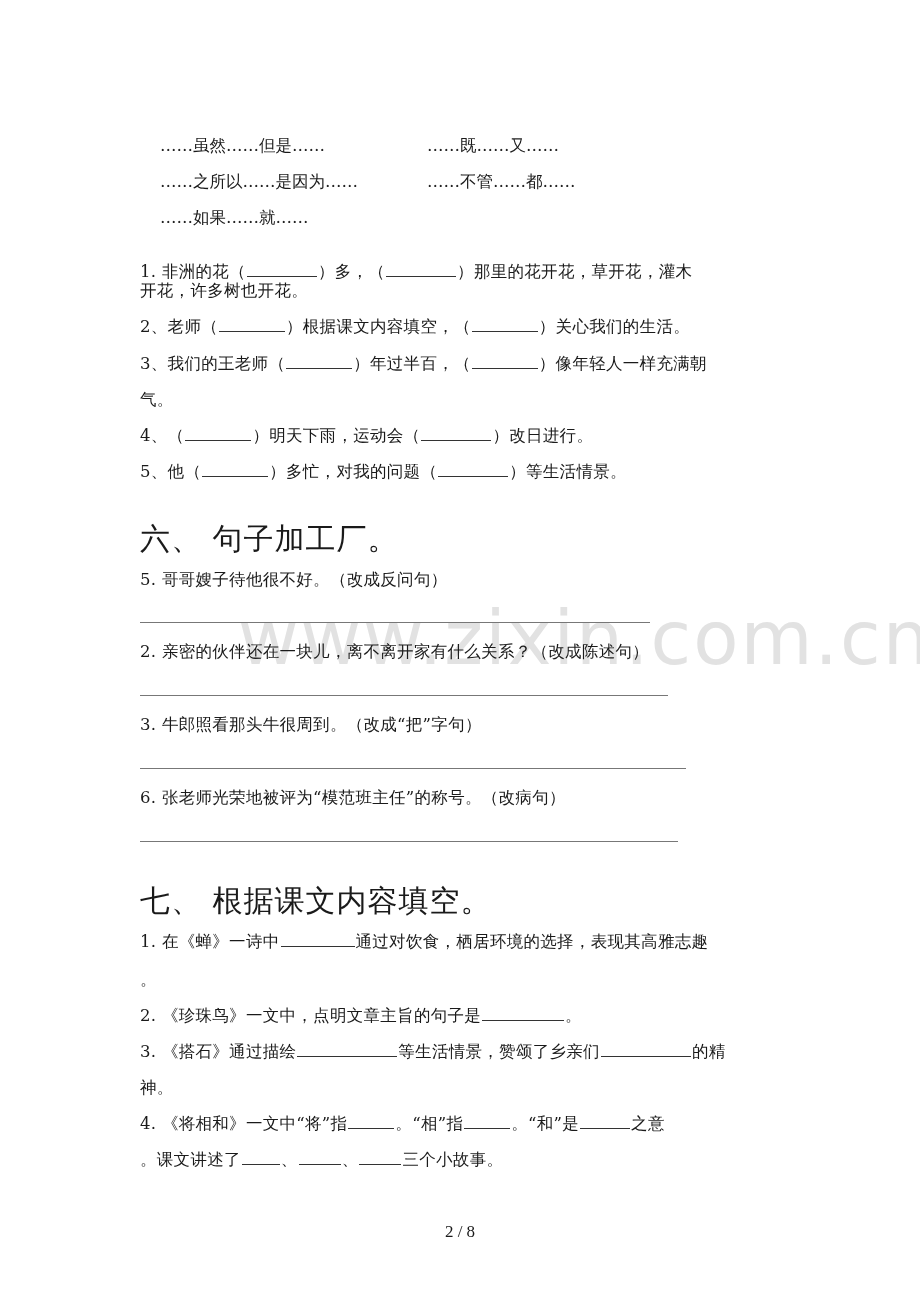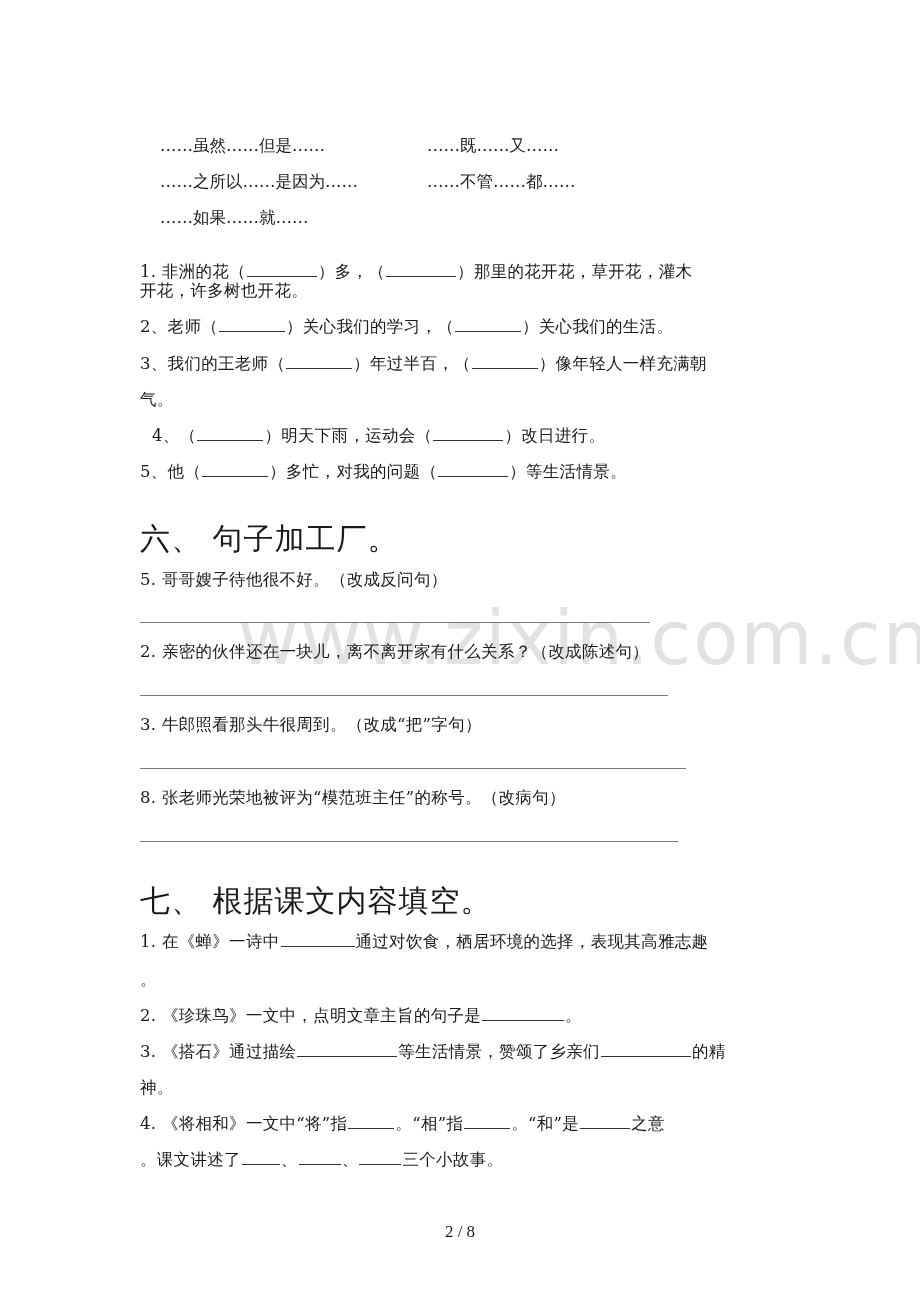--- a/index.html
+++ b/index.html
@@ -51,48 +51,48 @@
     <div class="conj" style="left:160px; top:155px;">……之所以……是因为……</div>
     <div class="conj" style="left:427px; top:155px;">……不管……都……</div>
     <div class="conj" style="left:160px; top:191px;">……如果……就……</div>
 
     <div class="line" style="top:228px;margin-top:17px;">
       <span>1. 非洲的花（</span><span class="blank" style="width:70px"></span><span>）多，（</span><span class="blank" style="width:70px"></span><span>）那里的花开花，草开花，灌木</span>
     </div>
     <div class="line" style="top:264px;">开花，许多树也开花。</div>
 
     <div class="line" style="top:300px;">
-      <span>2、老师（</span><span class="blank" style="width:66px"></span><span>）关心我们的学习，（</span><span class="blank" style="width:66px"></span><span>）关心我们的生活。</span>
+      <span>2、老师（</span><span class="blank" style="width:66px"></span><span>）根据课文内容填空，（</span><span class="blank" style="width:66px"></span><span>）关心我们的生活。</span>
     </div>
 
     <div class="line" style="top:337px;">
       <span>3、我们的王老师（</span><span class="blank" style="width:66px"></span><span>）年过半百，（</span><span class="blank" style="width:66px"></span><span>）像年轻人一样充满朝</span>
     </div>
     <div class="line" style="top:373px;">气。</div>
 
-    <div class="line" style="top:409px;margin-left:12px;">
+    <div class="line" style="top:409px;">
       <span>4、（</span><span class="blank" style="width:66px"></span><span>）明天下雨，运动会（</span><span class="blank" style="width:70px"></span><span>）改日进行。</span>
     </div>
 
     <div class="line" style="top:445px;">
       <span>5、他（</span><span class="blank" style="width:66px"></span><span>）多忙，对我的问题（</span><span class="blank" style="width:70px"></span><span>）等生活情景。</span>
     </div>
 
     <div class="heading" style="top:508px;">六、 句子加工厂。</div>
 
     <div class="line" style="top:553px;">5. 哥哥嫂子待他很不好。（改成反问句）</div>
     <div class="answer-line" style="top:606px; width:510px;"></div>
 
     <div class="line" style="top:625px;">2. 亲密的伙伴还在一块儿，离不离开家有什么关系？（改成陈述句）</div>
     <div class="answer-line" style="top:679px; width:528px;"></div>
 
     <div class="line" style="top:698px;">3. 牛郎照看那头牛很周到。（改成“把”字句）</div>
     <div class="answer-line" style="top:752px; width:546px;"></div>
 
-    <div class="line" style="top:771px;">8. 张老师光荣地被评为“模范班主任”的称号。（改病句）</div>
+    <div class="line" style="top:771px;">6. 张老师光荣地被评为“模范班主任”的称号。（改病句）</div>
     <div class="answer-line" style="top:825px; width:538px;"></div>
 
     <div class="heading" style="top:870px;">七、 根据课文内容填空。</div>
 
     <div class="line" style="top:915px;">
       <span>1. 在《蝉》一诗中</span><span class="blank" style="width:74px"></span><span>通过对饮食，栖居环境的选择，表现其高雅志趣</span>
     </div>
     <div class="line" style="top:953px;">。</div>
 
     <div class="line" style="top:989px;">

